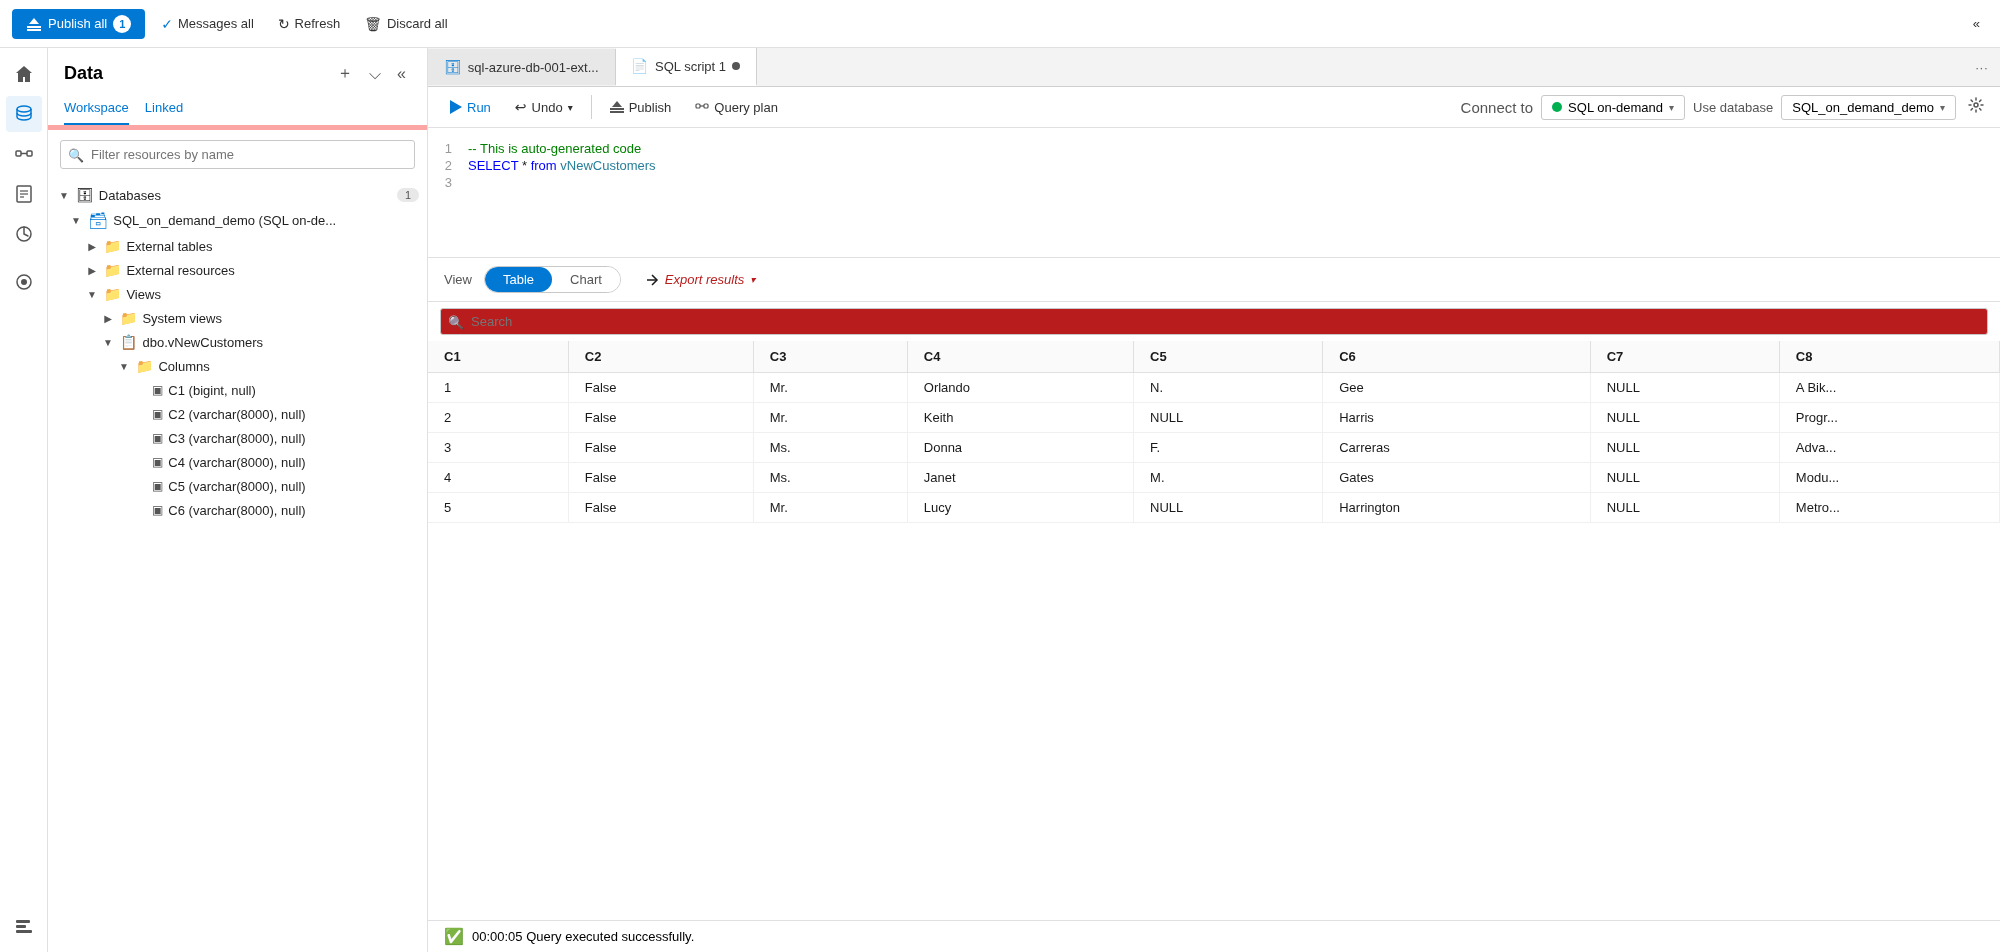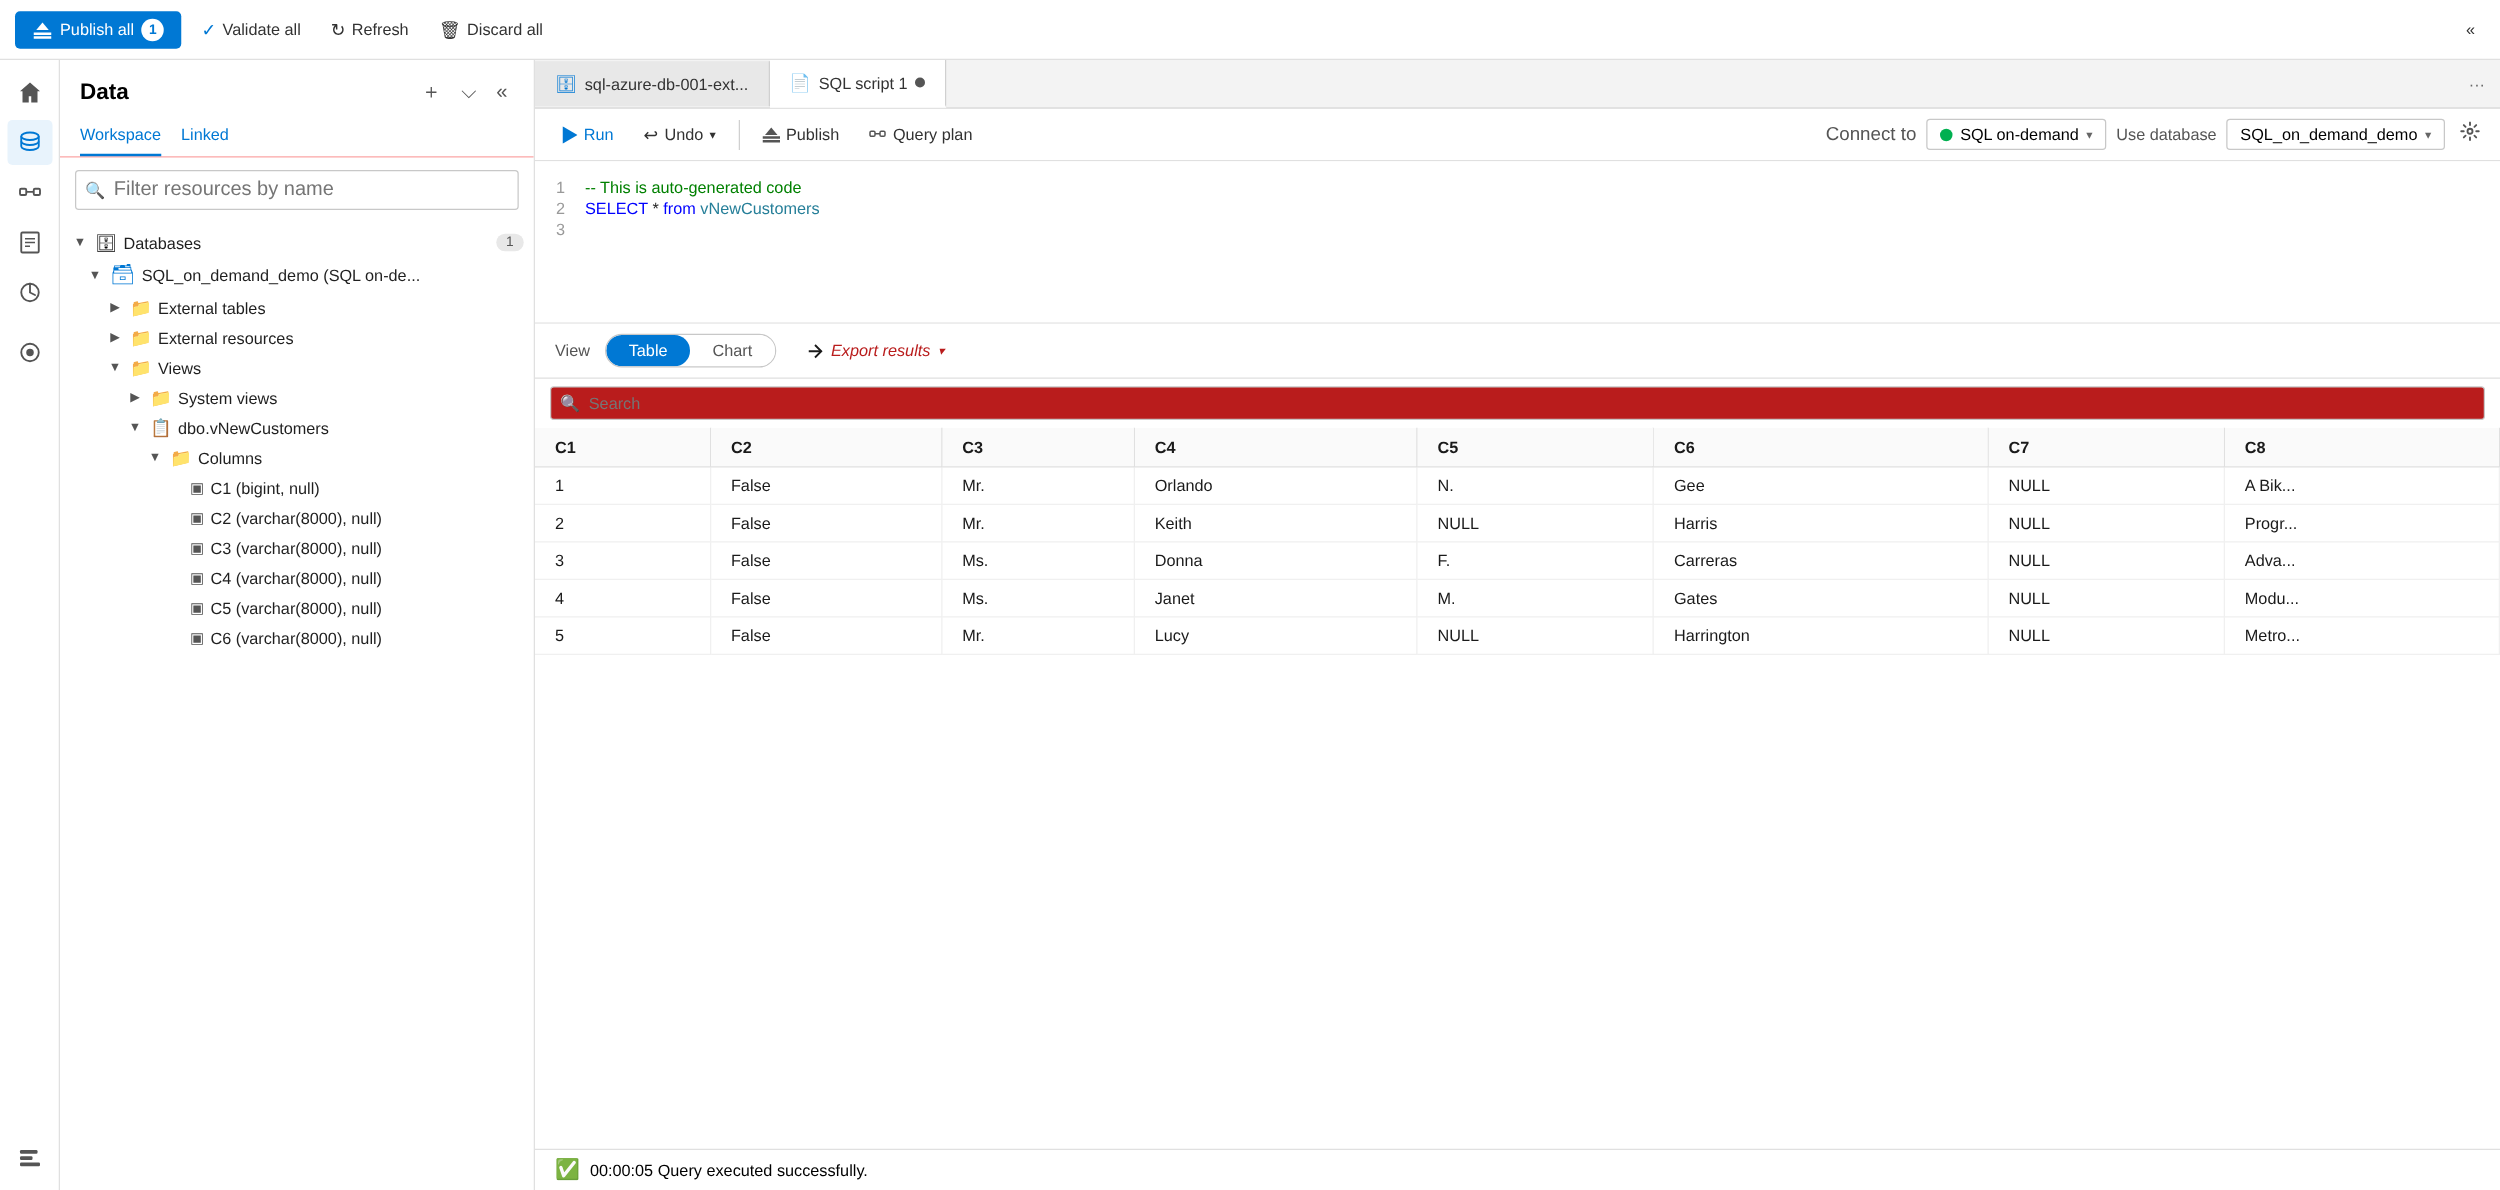--- a/index.html
+++ b/index.html
@@ -115,21 +115,21 @@
       border: none;
       cursor: pointer;
       color: #555;
       font-size: 16px;
       padding: 3px 5px;
       border-radius: 3px;
     }
     .sidebar-tabs {
       display: flex;
       padding: 0 16px;
-      border-bottom: 1px solid #fca5a5;
+      border-bottom: 5px solid #fca5a5;
       gap: 16px;
     }
     .sidebar-tab {
       padding: 8px 0;
       font-size: 14px;
       cursor: pointer;
       color: #555;
       border-bottom: 2px solid transparent;
     }
     .sidebar-tab.active {
@@ -139,21 +139,21 @@
     }
     .sidebar-search {
       margin: 10px 12px;
       position: relative;
     }
     .sidebar-search input {
       width: 100%;
       padding: 6px 20px 6px 30px;
       border: 1px solid #c8c8c8;
       border-radius: 3px;
-      font-size: 16px;
+      font-size: 13px;
       background: #fff;
       outline: none;
     }
     .sidebar-search .search-icon {
       position: absolute;
       left: 8px;
       top: 50%;
       transform: translateY(-50%);
       color: #888;
       font-size: 13px;
@@ -479,21 +479,21 @@
     <svg width="16" height="16" viewBox="0 0 16 16" fill="none">
       <rect x="1" y="10" width="14" height="2" fill="#fff"></rect>
       <rect x="1" y="13" width="14" height="2" fill="#fff"></rect>
       <polygon points="8,2 13,8 3,8" fill="#fff"></polygon>
     </svg>
     <span>Publish all</span>
     <span class="badge">1</span>
   </button>
   <button class="toolbar-btn">
     <span style="color:#0078d4;font-size:14px;">✓</span>
-    <span>Validate all</span>
+    <span>Messages all</span>
   </button>
   <button class="toolbar-btn">
     <span style="font-size:14px;">↻</span>
     <span>Refresh</span>
   </button>
   <button class="toolbar-btn">
     <span style="font-size:14px;">🗑</span>
     <span>Discard all</span>
   </button>
   <div class="toolbar-right">

